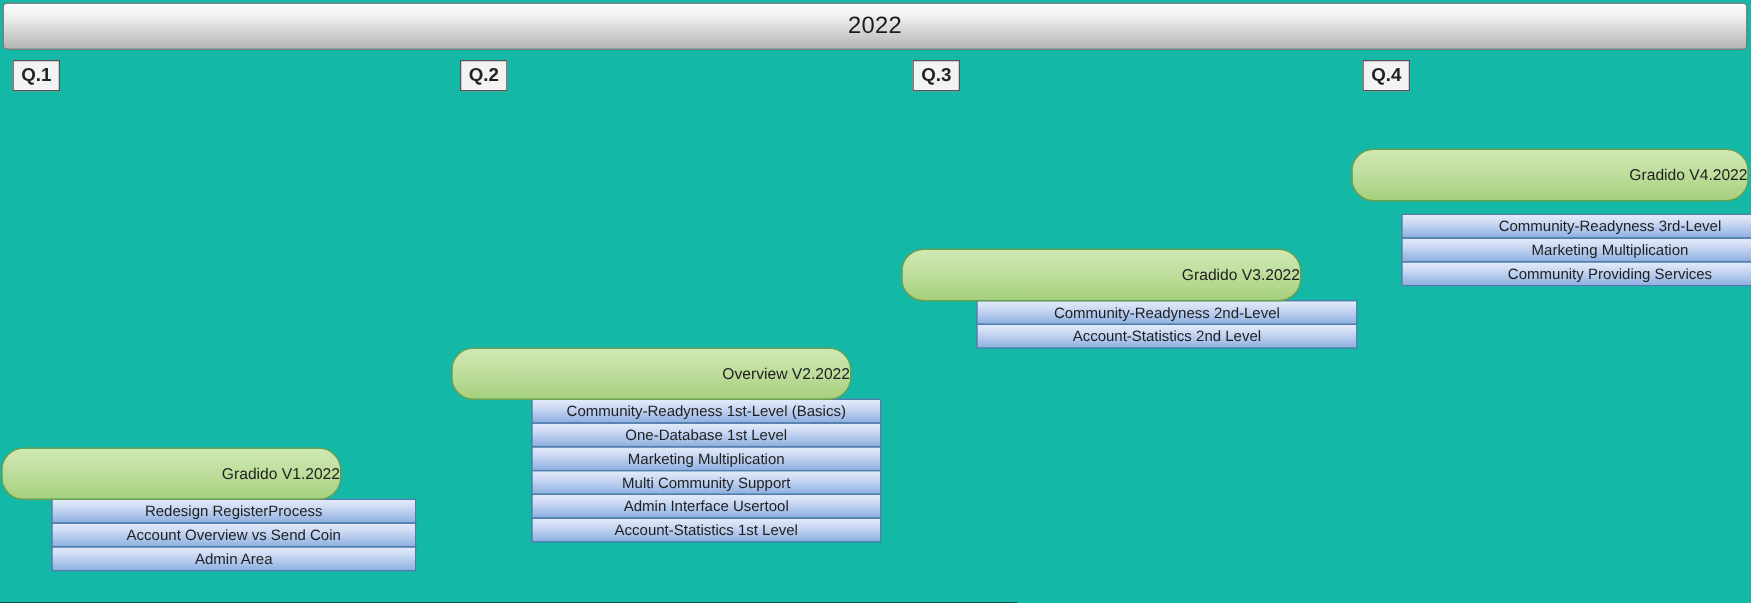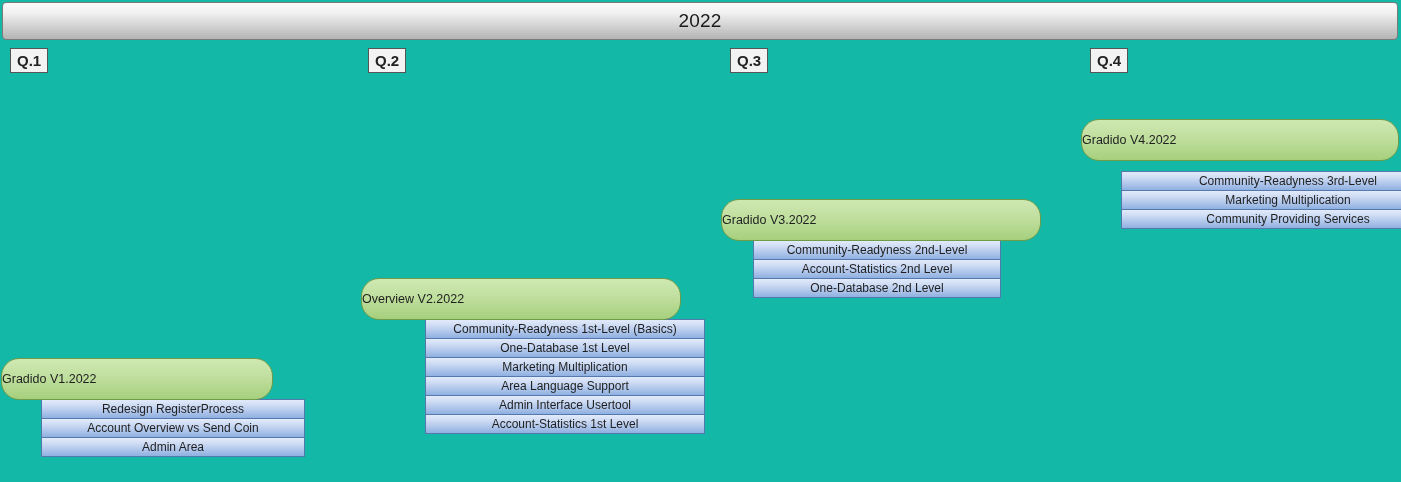--- a/index.html
+++ b/index.html
@@ -72,21 +72,21 @@
   }
   .release-header {
     position: relative;
     box-sizing: border-box;
     height: 42px;
     border: 1px solid #6f9c49;
     border-radius: 18px;
     background: linear-gradient(to bottom, #cfe8b2 0%, #c2e0a1 40%, #a6d07d 100%);
     display: flex;
     align-items: center;
-    justify-content: flex-start;
+    justify-content: flex-end;
     z-index: 2;
   }
   .release-header-label {
     font-size: 12.5px;
     color: #1f1f1f;
   }
   .release-items {
     position: relative;
     margin-top: 0px;
   }
@@ -126,21 +126,21 @@
     <span class="quarter-marker-label">Q.3</span>
   </div>
   <div class="quarter-marker" style="left:1090px;">
     <span class="quarter-marker-label">Q.4</span>
   </div>
 
   <div class="release-group" style="left:1px; top:358px; width:320px;">
     <div class="release-header" style="width:272px;">
       <span class="release-header-label">Gradido V1.2022</span>
     </div>
-    <div class="release-items" style="margin-left:40px; width:264px;">
+    <div class="release-items" style="margin-left:40px; width:292px;">
       <div class="release-item">
         <span class="release-item-label">Redesign RegisterProcess</span>
       </div>
       <div class="release-item">
         <span class="release-item-label">Account Overview vs Send Coin</span>
       </div>
       <div class="release-item">
         <span class="release-item-label">Admin Area</span>
       </div>
     </div>
@@ -154,44 +154,41 @@
       <div class="release-item">
         <span class="release-item-label">Community-Readyness 1st-Level (Basics)</span>
       </div>
       <div class="release-item">
         <span class="release-item-label">One-Database 1st Level</span>
       </div>
       <div class="release-item">
         <span class="release-item-label">Marketing Multiplication</span>
       </div>
       <div class="release-item">
-        <span class="release-item-label">Area Language Support</span>
+        <span class="release-item-label">Multi Community Support</span>
       </div>
       <div class="release-item">
         <span class="release-item-label">Admin Interface Usertool</span>
       </div>
       <div class="release-item">
         <span class="release-item-label">Account-Statistics 1st Level</span>
       </div>
     </div>
   </div>
 
   <div class="release-group" style="left:721px; top:199px; width:320px;">
     <div class="release-header" style="width:320px;">
       <span class="release-header-label">Gradido V3.2022</span>
     </div>
-    <div class="release-items" style="margin-left:32px; width:248px;">
+    <div class="release-items" style="margin-left:60px; width:305px;">
       <div class="release-item">
         <span class="release-item-label">Community-Readyness 2nd-Level</span>
       </div>
       <div class="release-item">
         <span class="release-item-label">Account-Statistics 2nd Level</span>
-      </div>
-      <div class="release-item">
-        <span class="release-item-label">One-Database 2nd Level</span>
       </div>
     </div>
   </div>
 
   <div class="release-group" style="left:1081px; top:119px; width:318px;">
     <div class="release-header" style="width:318px;">
       <span class="release-header-label">Gradido V4.2022</span>
     </div>
     <div class="release-items" style="margin-left:40px; width:334px;margin-top:11px;">
       <div class="release-item">

